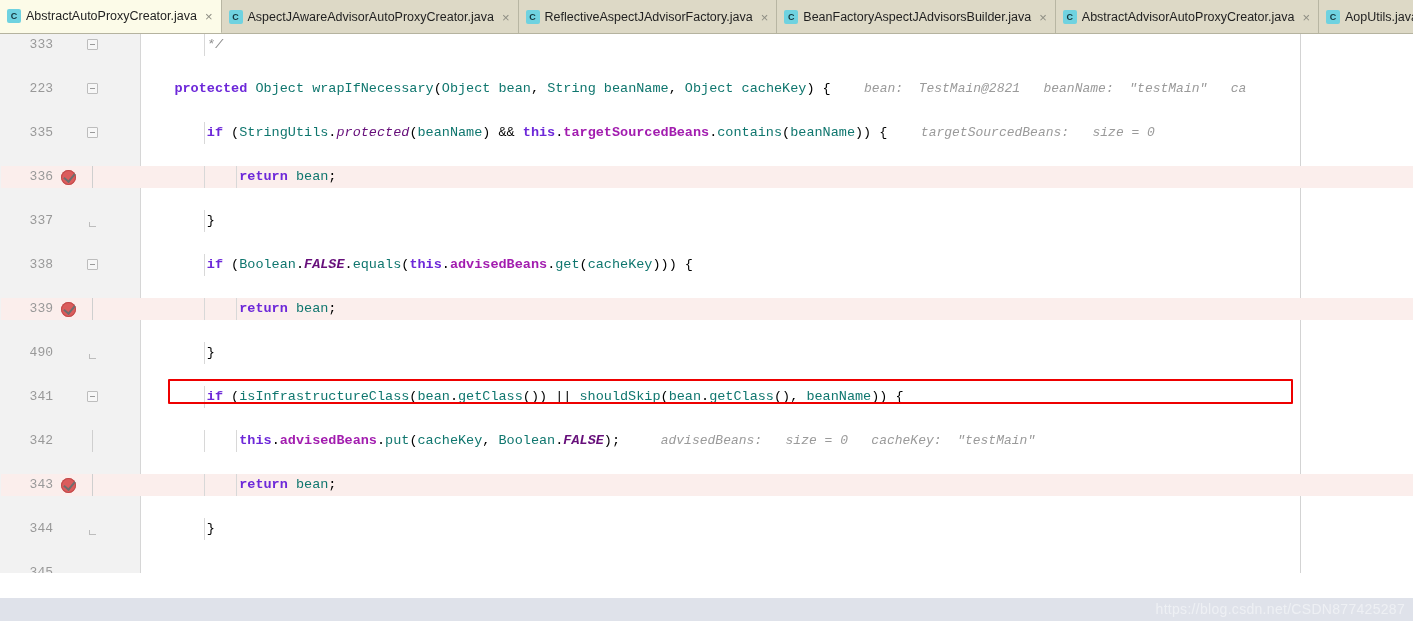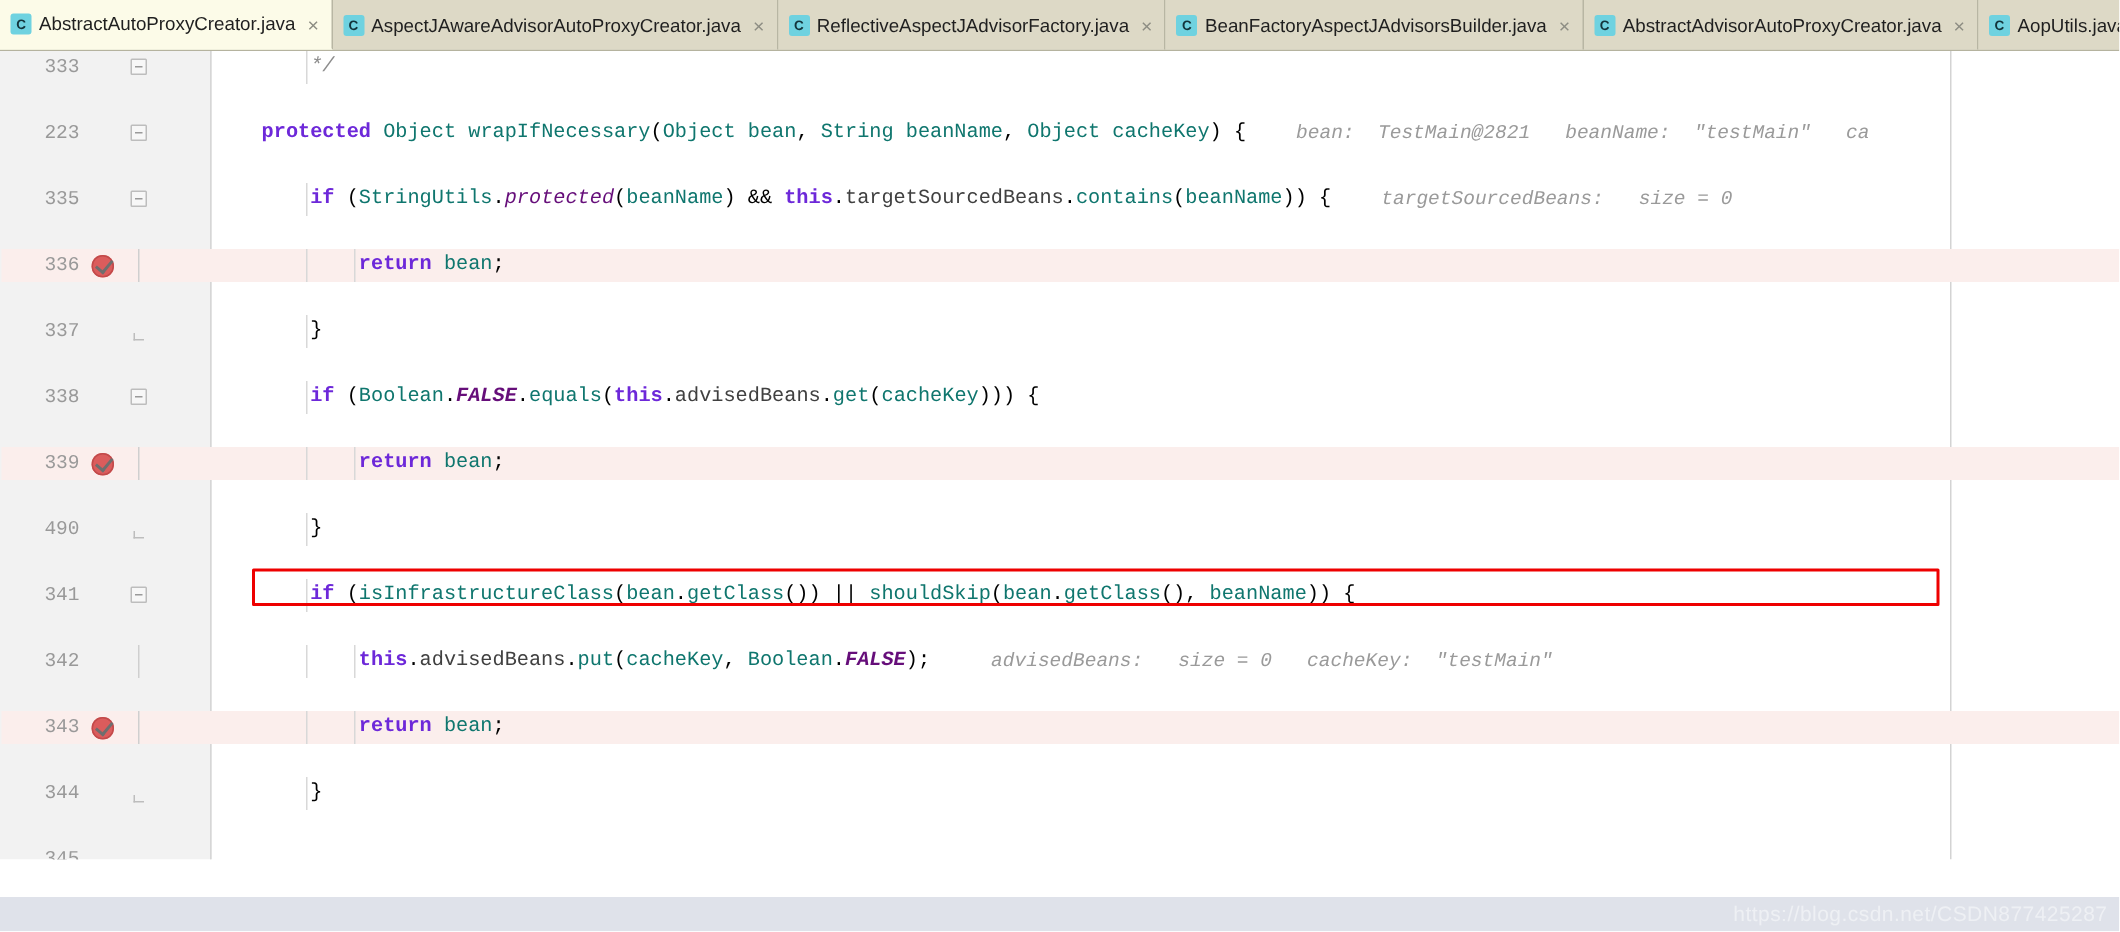--- a/index.html
+++ b/index.html
@@ -194,21 +194,21 @@
   
   .iguide {
     position: absolute;
     top: 0;
     width: 1px; height: 22px;
     background: #d8d8d8;
   }
 
   
   .kw   { color: #6d28d9; font-weight: bold; }
-  .fld  { color: #404040; font-weight: normal; }
+  .fld  { color: #a21caf; font-weight: bold; }
   .stat { color: #660e7a; font-style: italic; font-weight: bold; }
   .cmt  { color: #8c8c8c; font-style: italic; }
   .plain{ color: #0f766e; }
 
   
   .hint {
     color: #9a9a9a;
     font-style: italic;
     font-family: "Liberation Mono", "DejaVu Sans Mono", monospace;
     font-size: 13px;

